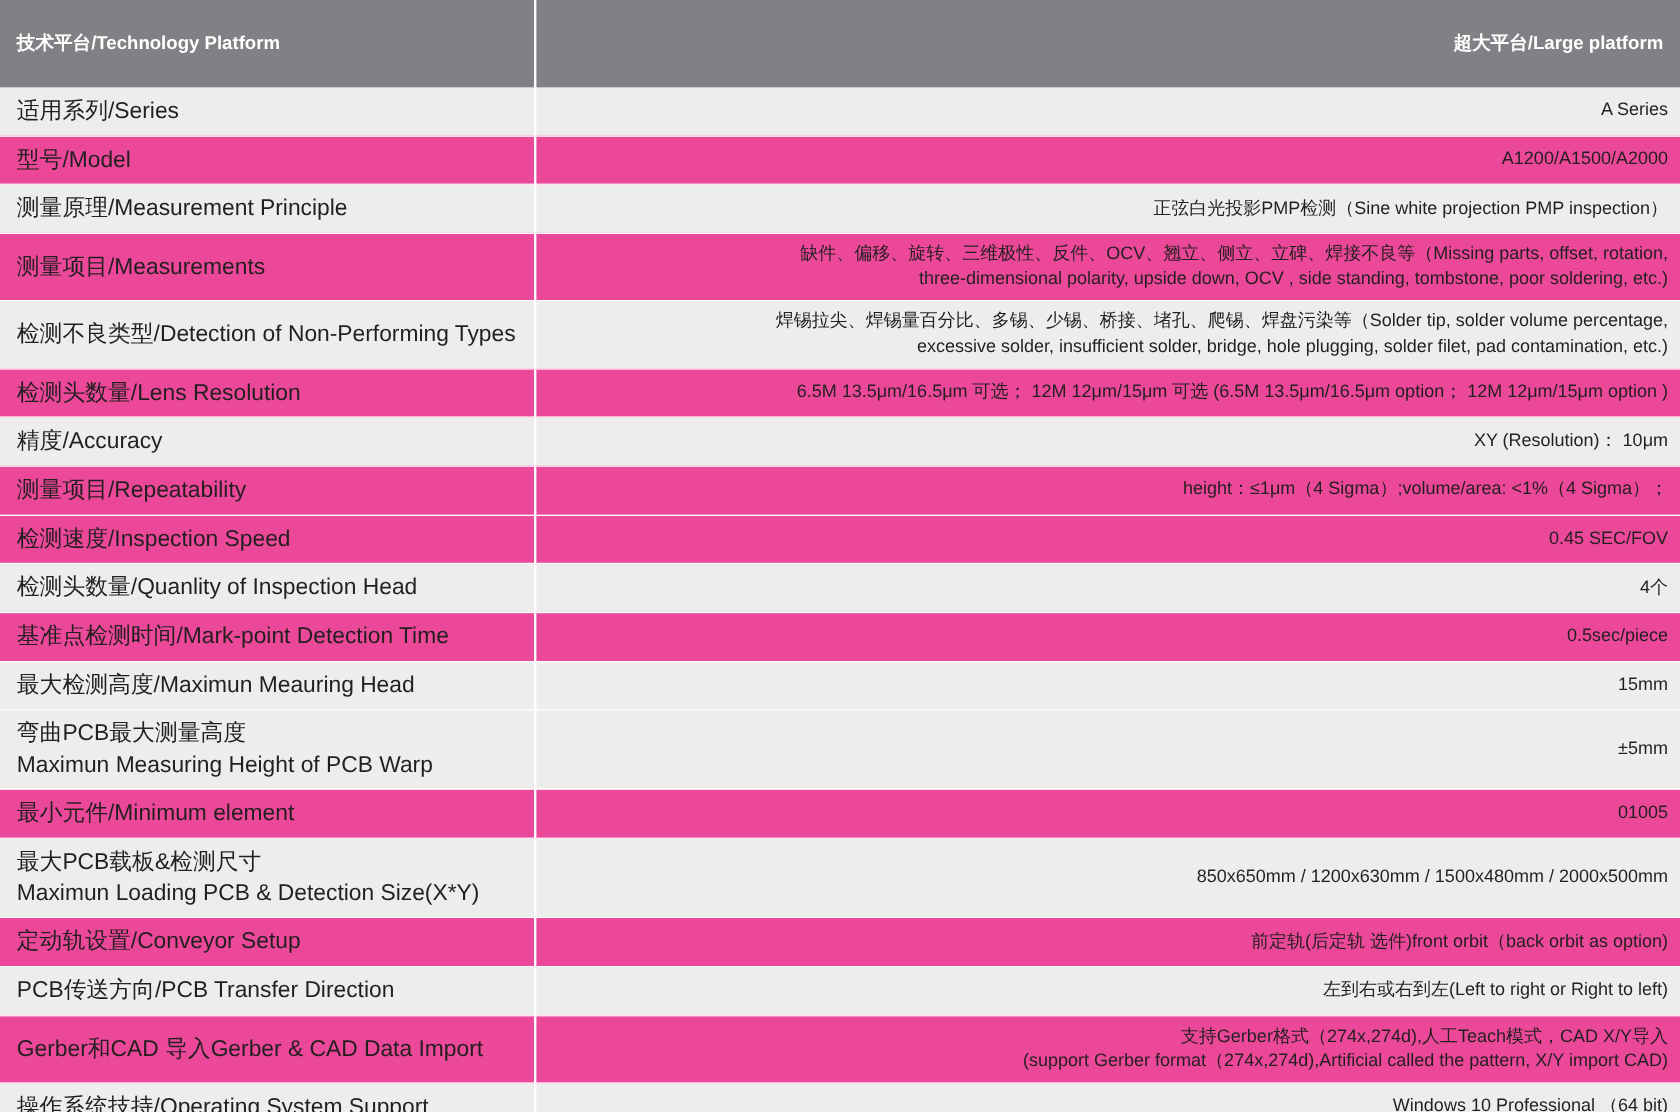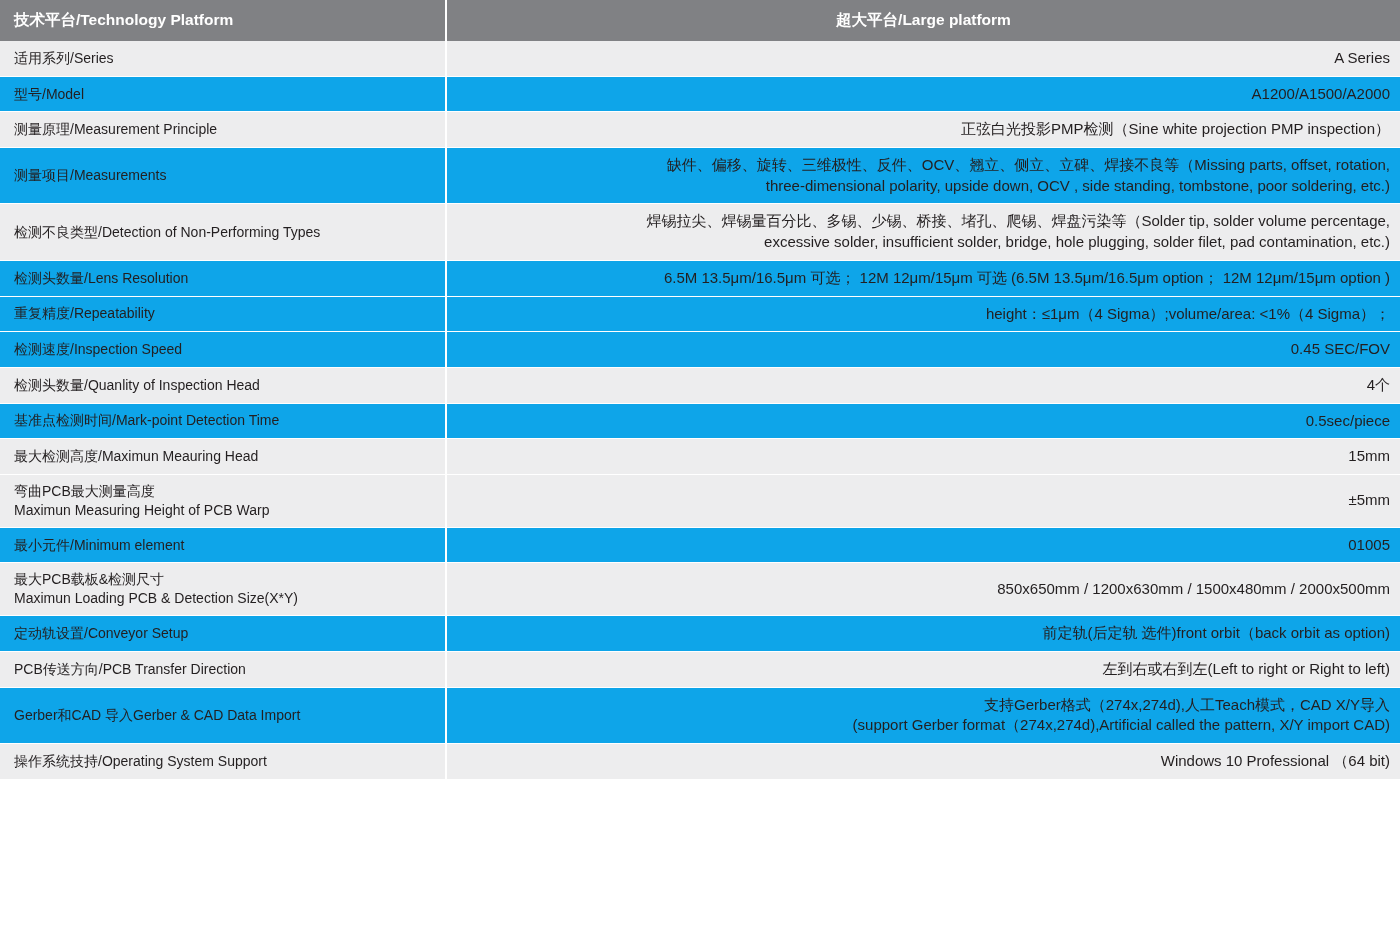--- a/index.html
+++ b/index.html
@@ -20,51 +20,51 @@
     table-layout: fixed;
   }
   .spec-table col.c-label { width: 446px; }
   .spec-table col.c-value { width: 954px; }
 
   .spec-table tr.header-row td {
     background: #808184;
     color: #ffffff;
     font-size: 15.5px;
     font-weight: bold;
-    padding: 10px 14px;
+    padding: 26px 14px;
     border: none;
   }
   .spec-table tr.header-row td.hdr-value {
-    text-align: center;
+    text-align: right;
     border-left: 2px solid #ffffff;
   }
 
   .spec-table td {
     vertical-align: middle;
     border-bottom: 1px solid #ffffff;
   }
 
   td.label {
-    font-size: 14px;
+    font-size: 19px;
     padding: 7px 0 7px 14px;
     line-height: 1.35;
     white-space: pre-line;
   }
   td.value {
     font-size: 15px;
     padding: 7px 10px;
     text-align: right;
     line-height: 1.38;
     white-space: pre-line;
     border-left: 2px solid #ffffff;
   }
 
   
   tr.band-a td { background: #ededee; }
-  tr.band-b td { background: #0ea5e9; }
+  tr.band-b td { background: #ec4899; }
 
   .small { font-size: 13.5px; }
 </style>
 </head>
 <body>
 
 <table class="spec-table">
   <colgroup>
     <col class="c-label">
     <col class="c-value">
@@ -93,22 +93,26 @@
       </tr>
       <tr class="band-a">
         <td class="label">检测不良类型/Detection of Non-Performing Types</td>
         <td class="value small">焊锡拉尖、焊锡量百分比、多锡、少锡、桥接、堵孔、爬锡、焊盘污染等（Solder tip, solder volume percentage,
 excessive solder, insufficient solder, bridge, hole plugging, solder filet, pad contamination, etc.)</td>
       </tr>
       <tr class="band-b">
         <td class="label">检测头数量/Lens Resolution</td>
         <td class="value">6.5M  13.5μm/16.5μm 可选； 12M  12μm/15μm 可选 (6.5M  13.5μm/16.5μm option； 12M  12μm/15μm option )</td>
       </tr>
+      <tr class="band-a">
+        <td class="label">精度/Accuracy</td>
+        <td class="value">XY (Resolution)： 10μm</td>
+      </tr>
       <tr class="band-b">
-        <td class="label">重复精度/Repeatability</td>
+        <td class="label">测量项目/Repeatability</td>
         <td class="value">height：≤1μm（4 Sigma）;volume/area: &lt;1%（4 Sigma）；</td>
       </tr>
       <tr class="band-b">
         <td class="label">检测速度/Inspection Speed</td>
         <td class="value">0.45 SEC/FOV</td>
       </tr>
       <tr class="band-a">
         <td class="label">检测头数量/Quanlity of Inspection Head</td>
         <td class="value">4个</td>
       </tr>

